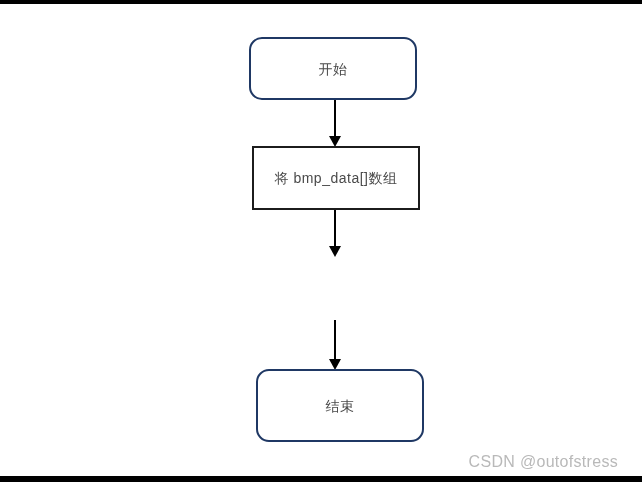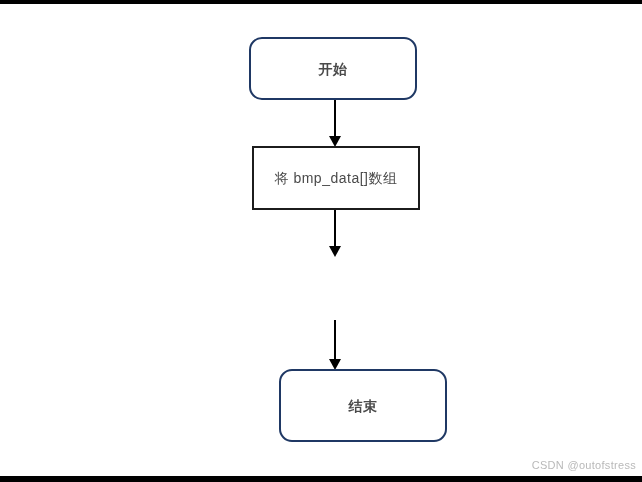--- a/index.html
+++ b/index.html
@@ -32,32 +32,31 @@
     background: #ffffff;
     color: var(--text-color, #4a4a4a);
     font-size: 14px;
     line-height: 26px;
     text-align: center;
     letter-spacing: 0.5px;
   }
   .node.terminator {
     border: 2px solid var(--terminator-border, #1f3864);
     border-radius: 13px;
-    font-weight: bold;
   }
   .node.process1 {
     border: 2px solid var(--process1-border, #1c1c1c);
   }
   .node.process2 {
     border: 2px solid var(--process2-border, #3f4f6d);
   }
   #node-start { left: 249px; top: 37px;  width: 168px; height: 63px; }
   #node-step1 { left: 252px; top: 146px; width: 168px; height: 64px; text-align: center; }
   #node-step2 { left: 251px; top: 256px; width: 169px; height: 64px; }
-  #node-end   { left: 256px; top: 369px; width: 168px; height: 73px; margin-left: 23px; }
+  #node-end   { left: 256px; top: 369px; width: 168px; height: 73px; }
 
   .arrow {
     position: absolute;
     width: 12px;
     display: flex;
     flex-direction: column;
     align-items: center;
   }
   .arrow .shaft {
     width: 2px;
@@ -70,23 +69,23 @@
     border-left: 6px solid transparent;
     border-right: 6px solid transparent;
     border-top: 11px solid var(--arrow-color, #000000);
   }
   #arrow-1 { left: 329px; top: 100px; height: 47px; }
   #arrow-2 { left: 329px; top: 210px; height: 47px; }
   #arrow-3 { left: 329px; top: 320px; height: 50px; }
 
   .watermark {
     position: absolute;
-    right: 6px;
+    right: 24px;
     bottom: 11px;
-    font-size: 11px;
+    font-size: 16px;
     color: var(--watermark-color, #b9b9b9);
     letter-spacing: 0.3px;
   }
 </style>
 </head>
 <body>
 
 <div class="canvas">
 
   <div class="frame-bar top"></div>

